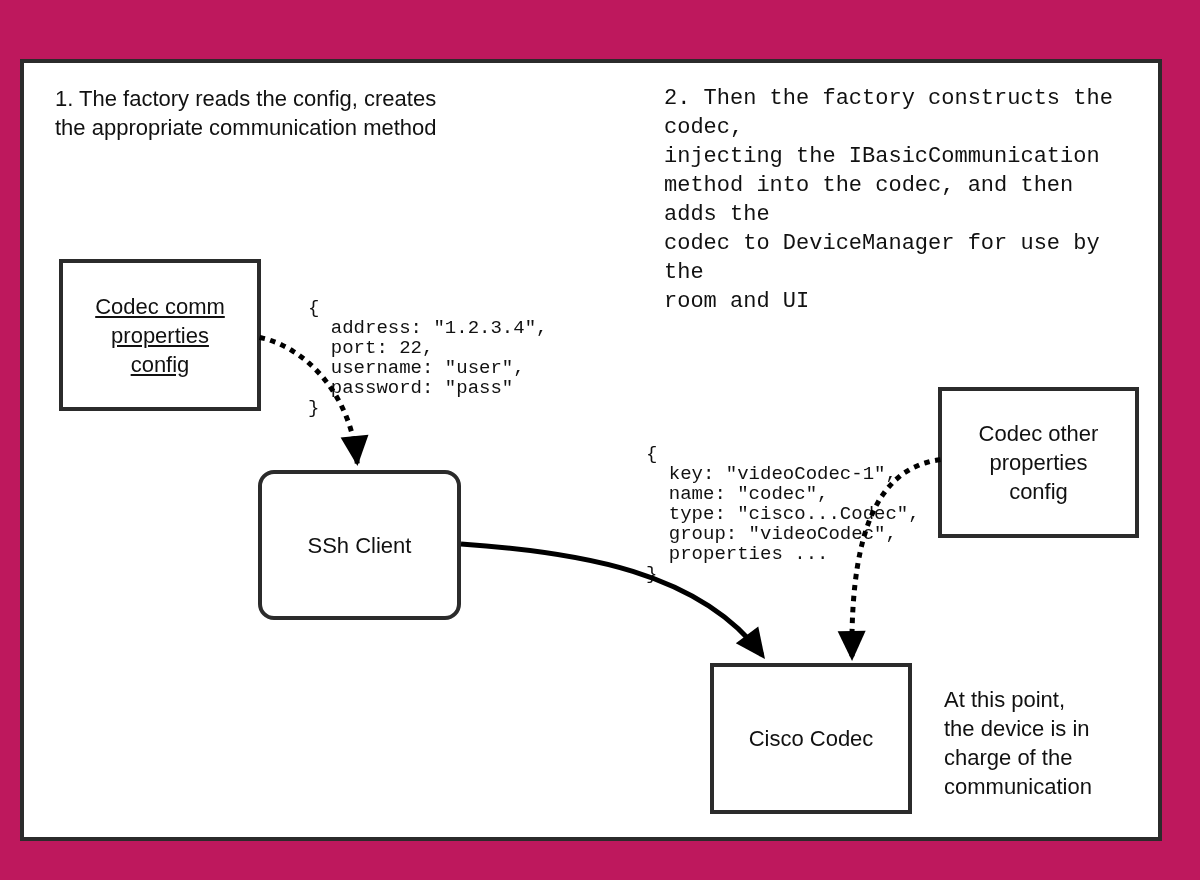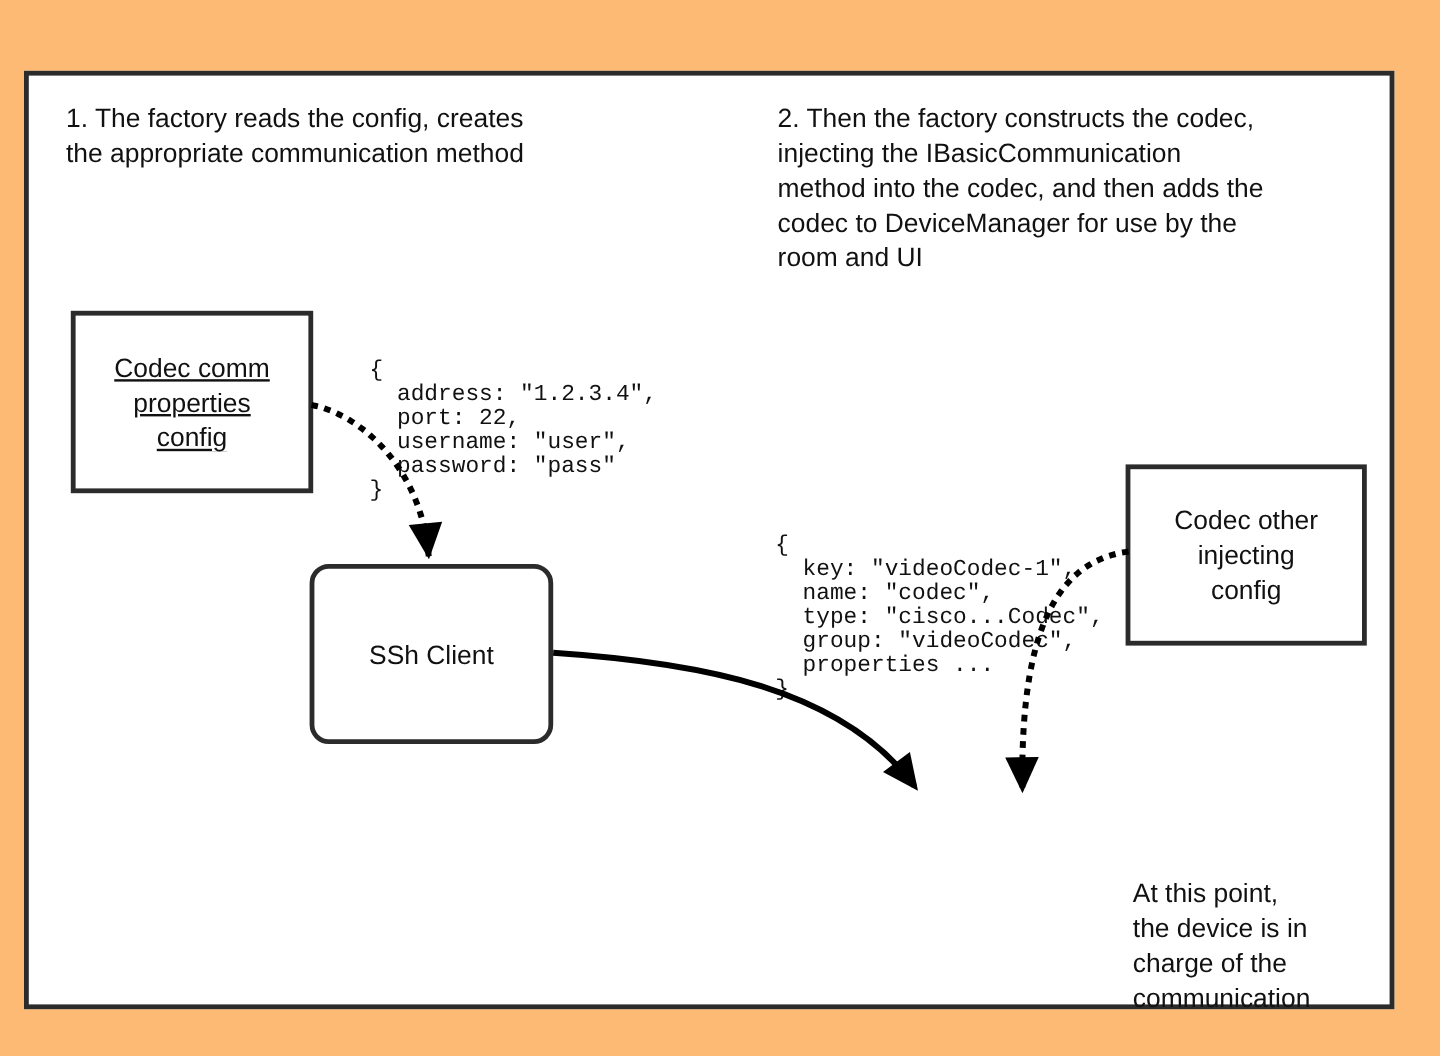--- a/index.html
+++ b/index.html
@@ -1,20 +1,20 @@
 <!DOCTYPE html>
 <html><head>
 <meta charset="utf-8">
 <style>
   html, body { margin: 0; padding: 0; background: #ffffff; }
   #canvas {
     position: relative;
     width: 1200px;
     height: 880px;
-    background: #fdba74;
+    background: #be185d;
     font-family: "Liberation Sans", sans-serif;
     color: #111111;
     overflow: hidden;
   }
   .abs { position: absolute; }
   #outer-frame {
     left: 20px; top: 59px;
     width: 1142px; height: 782px;
     border: 4px solid #2b2b2b;
     box-sizing: border-box;
@@ -44,22 +44,22 @@
   }
   .code {
     font-family: "Liberation Mono", monospace;
     font-size: 19px;
     line-height: 20px;
     white-space: pre;
     z-index: 2;
     color: #111111;
   }
   #note-step-1 { left: 55px;  top: 84px;  width: 470px; }
-  #note-step-2 { left: 648px; top: 84px;  width: 475px; }
-  #note-device-in-charge { left: 944px; top: 685px; width: 195px; margin-top: 45px; }
+  #note-step-2 { left: 664px; top: 84px;  width: 475px; font-family: Liberation Mono, monospace; }
+  #note-device-in-charge { left: 944px; top: 685px; width: 195px; }
   #box-codec-comm-config  { left: 59px;  top: 259px; width: 202px; height: 152px; text-decoration: underline; }
   #box-ssh-client         { left: 258px; top: 470px; width: 203px; height: 150px; border-radius: 16px; }
   #box-codec-other-config { left: 938px; top: 387px; width: 201px; height: 151px; }
   #box-cisco-codec        { left: 710px; top: 663px; width: 202px; height: 151px; }
   #code-comm-properties   { left: 308px; top: 298px; }
   #code-codec-properties  { left: 646px; top: 444px; }
   #arrow-layer {
     left: 0; top: 0;
     width: 1200px; height: 880px;
     z-index: 5;
@@ -102,24 +102,27 @@
   <div id="code-codec-properties" class="abs code">{
   key: "videoCodec-1",
   name: "codec",
   type: "cisco...Codec",
   group: "videoCodec",
   properties ...
 }</div>
 
   <div id="box-codec-other-config" class="abs dbox">
     <span class="label">Codec other
-injecting
+properties
 config</span>
   </div>
 
+  <div id="box-cisco-codec" class="abs dbox">
+    <span class="label">Cisco Codec</span>
+  </div>
 
   <div id="note-device-in-charge" class="abs note">At this point,
 the device is in
 charge of the
 communication</div>
 
   <svg id="arrow-layer" class="abs" viewBox="0 0 1200 880" xmlns="http://www.w3.org/2000/svg">
     <defs>
       <marker id="arrowhead" markerUnits="userSpaceOnUse" markerWidth="34" markerHeight="32" refX="26" refY="15" orient="auto">
         <path d="M 1 1 L 31 15 L 1 29 Z" fill="#000000"></path>

